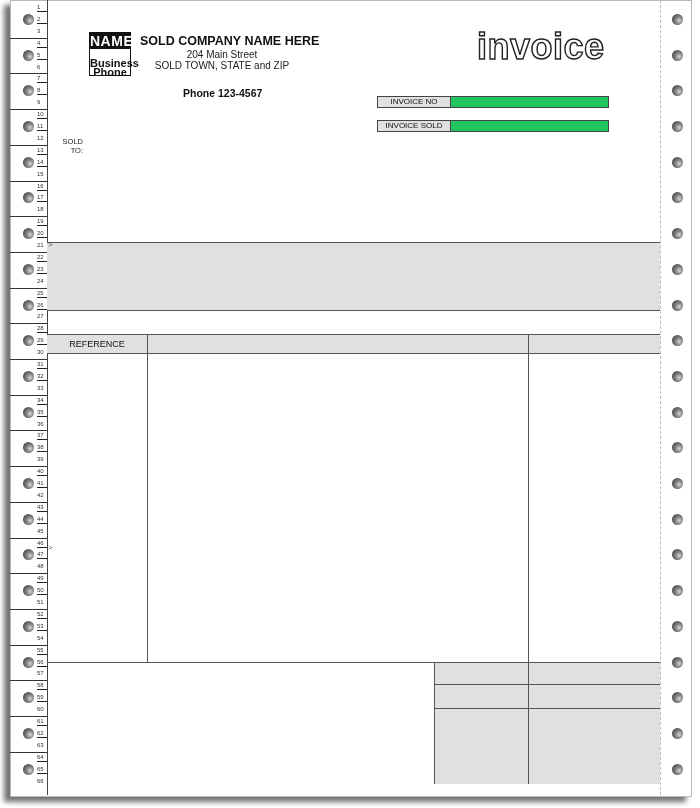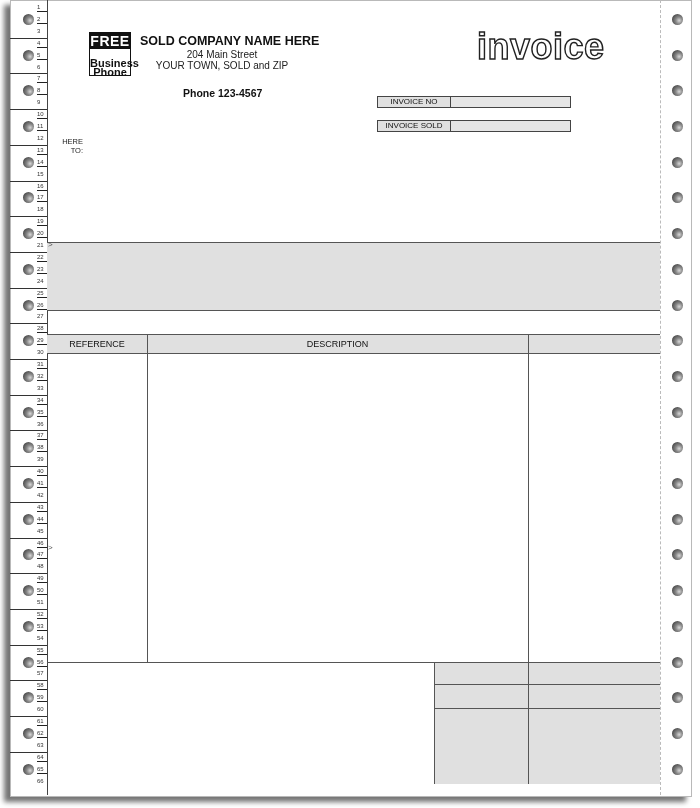--- a/index.html
+++ b/index.html
@@ -12,21 +12,21 @@
   .lnum { position:absolute; left:37px; width:10px; font-size:6px; color:#333; text-align:left; line-height:7px; font-family:"Liberation Sans", sans-serif; }
   .lnum.u { border-bottom:1.3px solid #222; }
   .marker { position:absolute; font-size:8px; color:#555; }
   .logo { position:absolute; left:89px; top:32px; width:42px; height:44px; border:1.5px solid #111; box-sizing:border-box; }
   .logo .free { background:#111; color:#fff; font-weight:bold; font-size:14px; text-align:center; line-height:16px; height:16px; letter-spacing:0.5px; }
   .logo .bd { font-weight:bold; font-size:11px; text-align:center; line-height:9px; color:#111; padding-top:10px; }
   .company { position:absolute; left:140px; top:34px; font-size:12.5px; font-weight:bold; color:#111; }
   .addr { position:absolute; left:140px; top:49px; width:164px; text-align:center; font-size:10px; color:#222; line-height:11px; }
   .phone { position:absolute; left:183px; top:87px; font-size:10.5px; font-weight:bold; color:#111; }
   .title { position:absolute; left:477px; top:27px; font-size:36px; font-weight:bold; color:#fff; -webkit-text-stroke:1.4px #222; letter-spacing:0.5px; line-height:40px; }
-  .field { position:absolute; left:377px; width:194px; height:12px; border:1px solid #444; background:#e5e5e5; box-sizing:border-box; }
+  .field { position:absolute; left:377px; width:232px; height:12px; border:1px solid #444; background:#22c55e; box-sizing:border-box; }
   .field .lbl { position:absolute; left:0; top:0; width:72px; height:10px; background:#e0e0e0; border-right:1px solid #444; font-size:8px; line-height:10px; text-align:center; color:#111; }
   .sold { position:absolute; left:62px; top:137px; font-size:7.5px; line-height:9px; text-align:right; width:21px; color:#222; }
   .band { position:absolute; left:47px; top:242px; width:613px; height:67px; background:#e0e0e0; border-top:1.5px solid #555; border-bottom:1.5px solid #555; }
   .thead { position:absolute; left:47px; top:334px; width:613px; height:18px; background:#e0e0e0; border-top:1.5px solid #555; border-bottom:1.5px solid #555; }
   .th { position:absolute; top:0; height:18px; font-size:9px; line-height:19px; text-align:center; color:#111; }
   .vline { position:absolute; width:0; border-left:1px solid #555; }
   .hline { position:absolute; height:0; border-top:1.2px solid #555; }
   .sumcell { position:absolute; background:#e0e0e0; }
 </style>
 </head>
@@ -167,54 +167,53 @@
     <div class="hole" style="left: 672px; top: 549.4px;"></div>
     <div class="hole" style="left: 672px; top: 585.1px;"></div>
     <div class="hole" style="left: 672px; top: 620.8px;"></div>
     <div class="hole" style="left: 672px; top: 656.5px;"></div>
     <div class="hole" style="left: 672px; top: 692.2px;"></div>
     <div class="hole" style="left: 672px; top: 727.9px;"></div>
     <div class="hole" style="left: 672px; top: 763.6px;"></div>
   </div>
 
 <div class="logo">
-  <div class="free">FREE</div>
+  <div class="free">NAME</div>
   <div class="bd">
     <div>Business</div>
     <div>Phone</div>
   </div>
 </div>
 <div class="company">SOLD COMPANY NAME HERE</div>
 <div class="addr">
   <div>204 Main Street</div>
-  <div>YOUR TOWN, SOLD and ZIP</div>
+  <div>SOLD TOWN, STATE and ZIP</div>
 </div>
 <div class="phone">Phone 123-4567</div>
 
 <div class="title">invoice</div>
 
 <div class="field" style="top:96px;">
   <div class="lbl">INVOICE NO</div>
 </div>
 <div class="field" style="top:120px;">
   <div class="lbl">INVOICE SOLD</div>
 </div>
 
 <div class="sold">
-  <div>HERE</div>
+  <div>SOLD</div>
   <div>TO:</div>
 </div>
 
 <div class="band"></div>
 <div class="marker" style="left:48px; top:240px;">&gt;</div>
 <div class="marker" style="left:48px; top:543px;">&gt;</div>
 
 <div class="thead">
   <div class="th" style="left:0; width:100px;">REFERENCE</div>
-  <div class="th" style="left:100px; width:381px;">DESCRIPTION</div>
 </div>
 
 <div class="vline" style="left:147px; top:334px; height:329px;"></div>
 <div class="vline" style="left:528px; top:334px; height:450px;"></div>
 <div class="hline" style="left:47px; top:662px; width:613px;"></div>
 
 <div class="sumcell" style="left:434px; top:663px; width:226px; height:121px;"></div>
 <div class="vline" style="left:434px; top:662px; height:122px;"></div>
 <div class="vline" style="left:528px; top:662px; height:122px;"></div>
 <div class="hline" style="left:434px; top:684px; width:226px;"></div>

